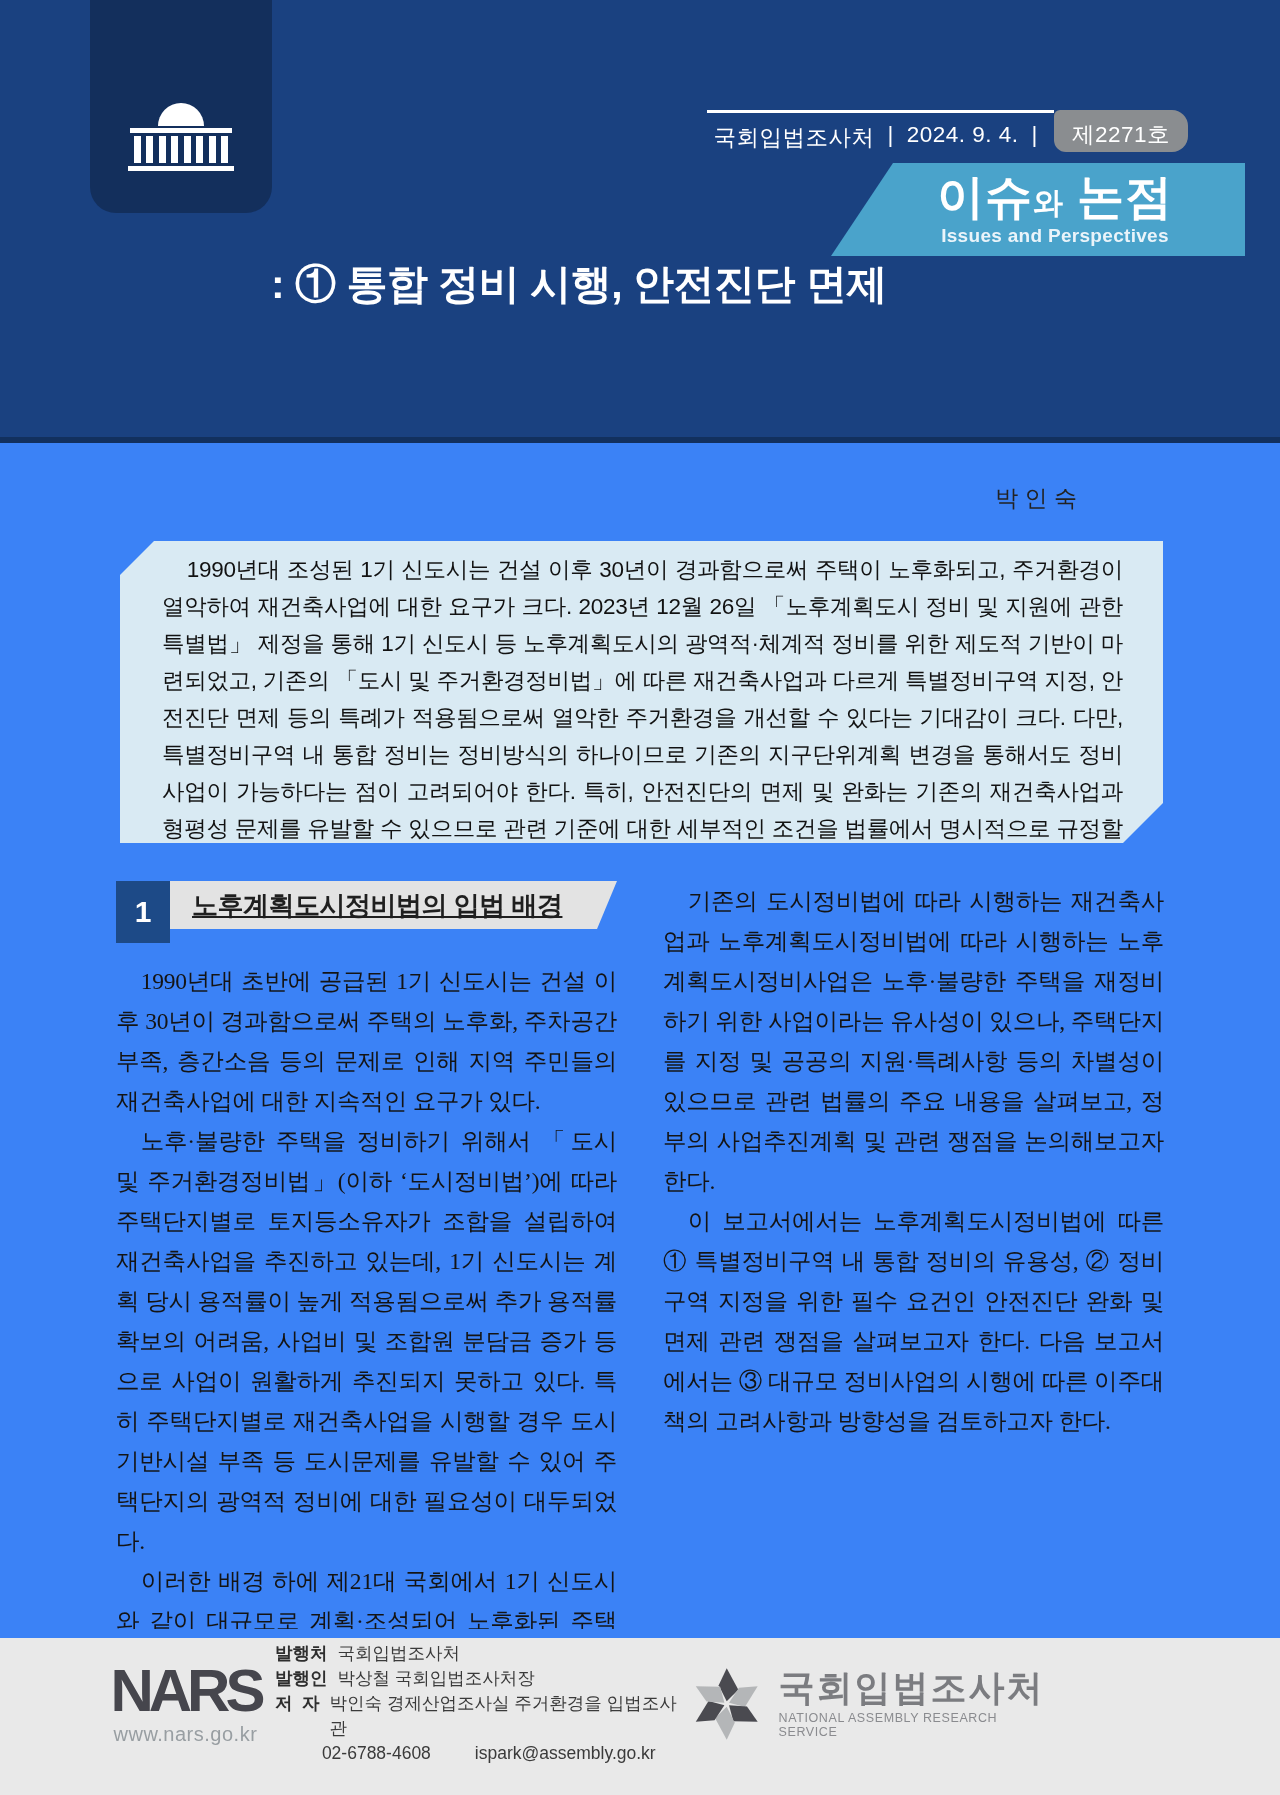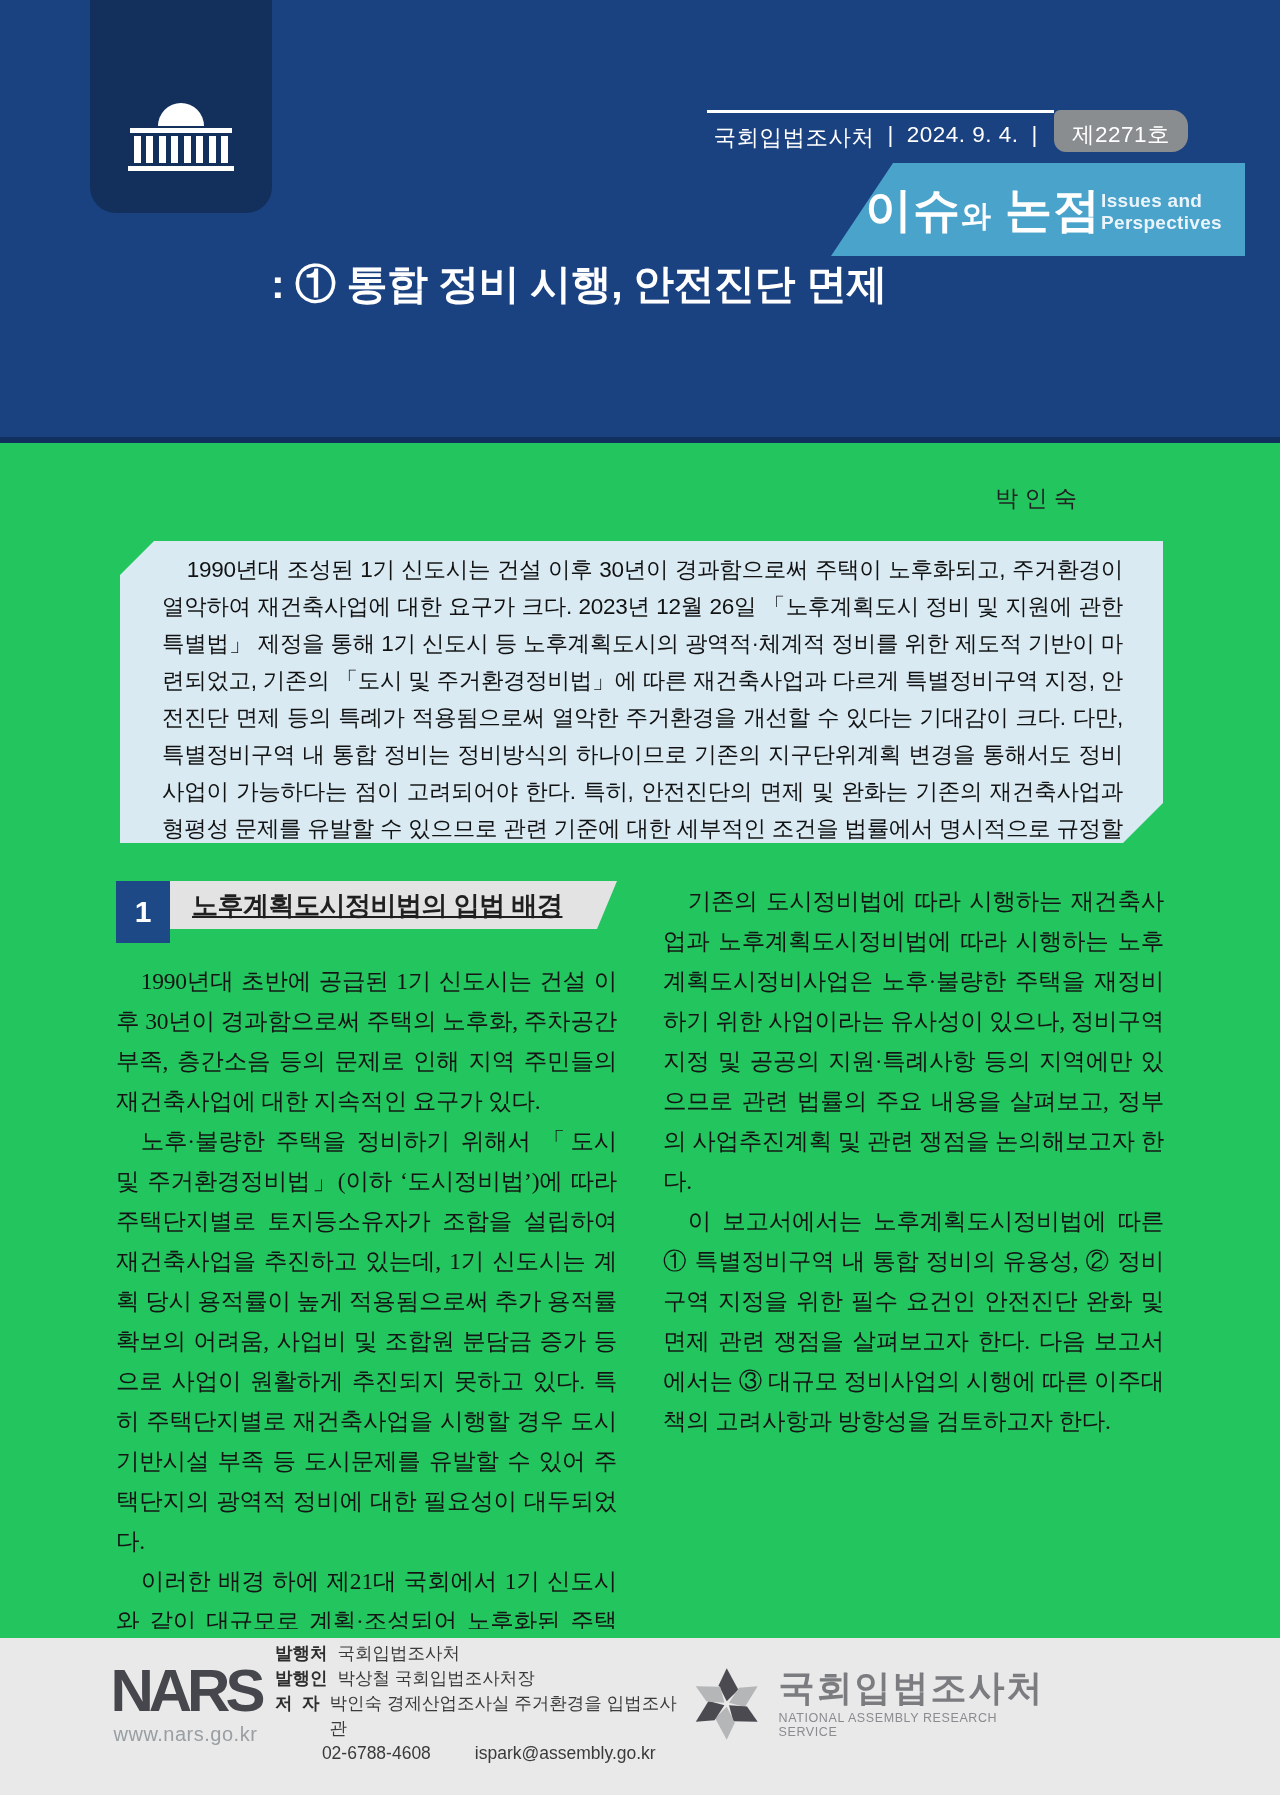--- a/index.html
+++ b/index.html
@@ -1,19 +1,19 @@
 <!DOCTYPE html>
 <html><head>
 <meta charset="utf-8">
 <style>
   * { margin:0; padding:0; box-sizing:border-box; }
   html,body { background:#fff; }
   .page {
     position:relative; width:1280px; height:1795px; margin:0 auto;
-    background:#22c55e; overflow:hidden;
+    background:#3b82f6; overflow:hidden;
     font-family:"Liberation Sans", sans-serif; color:#1b1b1b;
   }
 
   
   .header { position:relative; width:100%; height:443px; background:#1a4180; }
   .header::after { content:""; position:absolute; left:0; right:0; bottom:0; height:6px; background:#12305e; }
 
   .header-tab {
     position:absolute; left:90px; top:0; width:182px; height:213px;
     background:#132f5c; border-radius:0 0 26px 26px;
@@ -32,21 +32,21 @@
     display:flex; gap:13px; color:#ffffff; font-size:22.5px; letter-spacing:0.5px;
   }
   .issue-badge {
     background:#8a8d90; color:#ffffff; font-size:22.5px;
     padding:9px 18px 2px; border-radius:6px 16px 16px 12px; letter-spacing:0.5px;
   }
 
   .banner {
     position:absolute; top:163px; right:35px; width:414px; height:93px;
     background:#4aa3cb; clip-path:polygon(62px 0, 100% 0, 100% 100%, 0 100%);
-    display:flex; flex-direction:row; align-items:center; justify-content:center;
+    display:flex; flex-direction:column; align-items:center; justify-content:center;
     padding-left:34px; color:#fff;
   }
   .banner-ko { line-height:1; white-space:pre; }
   .banner-ko .big { font-size:47px; font-weight:bold; letter-spacing:1px; }
   .banner-ko .small { font-size:30px; font-weight:bold; }
   .banner-en { font-size:19px; font-weight:bold; color:#eaf4fa; margin-top:5px; letter-spacing:0.3px; }
 
   .doc-title {
     position:absolute; top:256px; left:0; width:1158px; text-align:center;
     color:#ffffff; font-size:41px; font-weight:bold; line-height:57px; letter-spacing:-0.5px;
@@ -165,21 +165,21 @@
     <div class="col">
       <div class="sec-head">
         <div class="sec-num">1</div>
         <div class="sec-bar">노후계획도시정비법의 입법 배경</div>
       </div>
       <p class="body-par">1990년대 초반에 공급된 1기 신도시는 건설 이후 30년이 경과함으로써 주택의 노후화, 주차공간 부족, 층간소음 등의 문제로 인해 지역 주민들의 재건축사업에 대한 지속적인 요구가 있다.</p>
       <p class="body-par">노후·불량한 주택을 정비하기 위해서 「도시 및 주거환경정비법」(이하 ‘도시정비법’)에 따라 주택단지별로 토지등소유자가 조합을 설립하여 재건축사업을 추진하고 있는데, 1기 신도시는 계획 당시 용적률이 높게 적용됨으로써 추가 용적률 확보의 어려움, 사업비 및 조합원 분담금 증가 등으로 사업이 원활하게 추진되지 못하고 있다. 특히 주택단지별로 재건축사업을 시행할 경우 도시기반시설 부족 등 도시문제를 유발할 수 있어 주택단지의 광역적 정비에 대한 필요성이 대두되었다.</p>
       <p class="body-par">이러한 배경 하에 제21대 국회에서 1기 신도시와 같이 대규모로 계획·조성되어 노후화된 주택단지를 광역적·체계적으로 정비하기 위한 제정 법률</p>
     </div>
     <div class="col">
-      <p class="body-par">기존의 도시정비법에 따라 시행하는 재건축사업과 노후계획도시정비법에 따라 시행하는 노후계획도시정비사업은 노후·불량한 주택을 재정비하기 위한 사업이라는 유사성이 있으나, 정비구역 지정 및 공공의 지원·특례사항 등의 지역에만 있으므로 관련 법률의 주요 내용을 살펴보고, 정부의 사업추진계획 및 관련 쟁점을 논의해보고자 한다.</p>
+      <p class="body-par">기존의 도시정비법에 따라 시행하는 재건축사업과 노후계획도시정비법에 따라 시행하는 노후계획도시정비사업은 노후·불량한 주택을 재정비하기 위한 사업이라는 유사성이 있으나, 주택단지를 지정 및 공공의 지원·특례사항 등의 차별성이 있으므로 관련 법률의 주요 내용을 살펴보고, 정부의 사업추진계획 및 관련 쟁점을 논의해보고자 한다.</p>
       <p class="body-par">이 보고서에서는 노후계획도시정비법에 따른 ① 특별정비구역 내 통합 정비의 유용성, ② 정비구역 지정을 위한 필수 요건인 안전진단 완화 및 면제 관련 쟁점을 살펴보고자 한다. 다음 보고서에서는 ③ 대규모 정비사업의 시행에 따른 이주대책의 고려사항과 방향성을 검토하고자 한다.</p>
     </div>
   </div>
 
   <div class="footer">
     <div class="nars-block">
       <div class="nars-logo">NARS</div>
       <div class="nars-url">www.nars.go.kr</div>
     </div>
 

